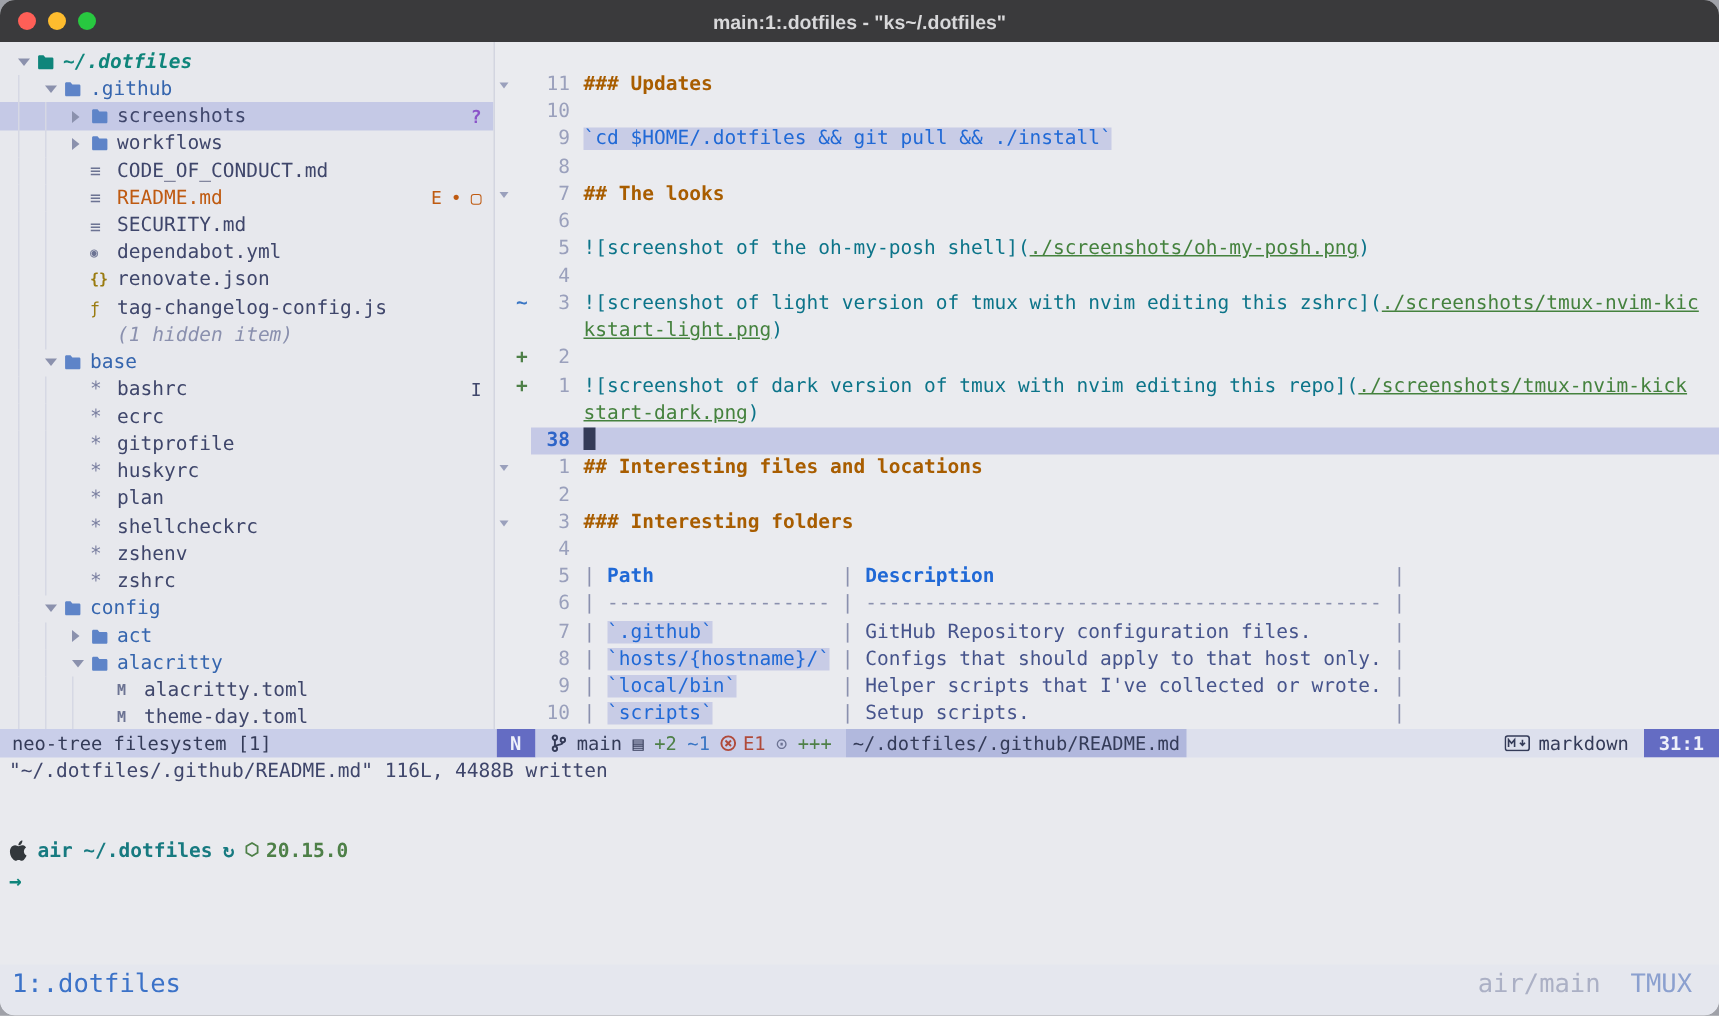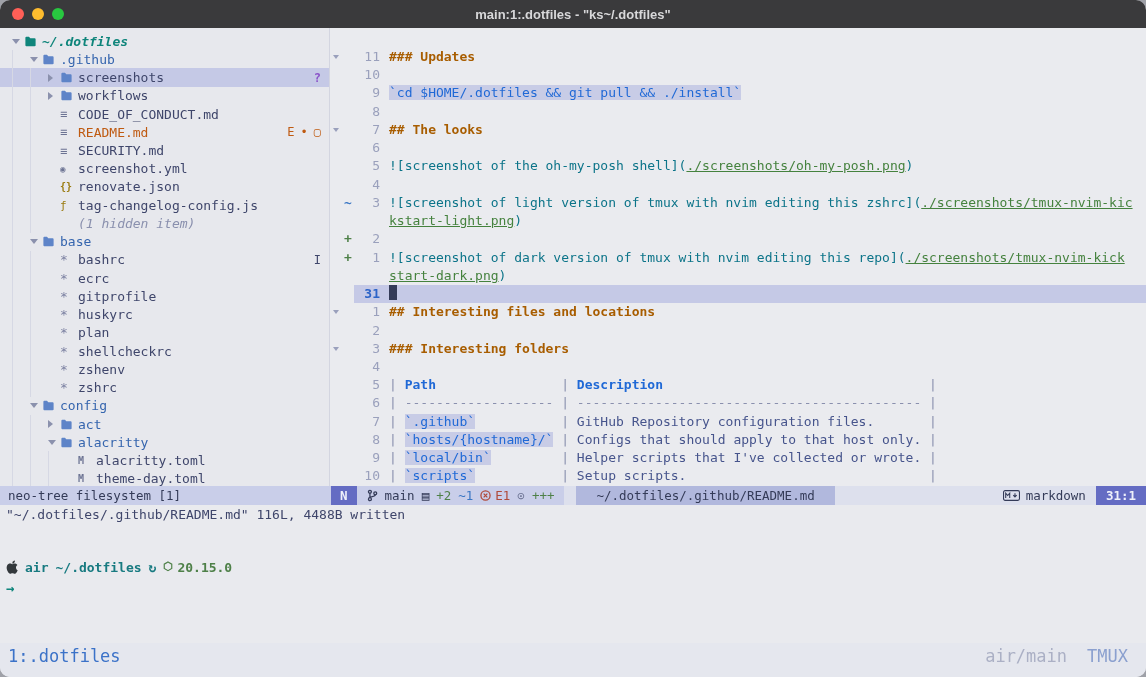--- a/index.html
+++ b/index.html
@@ -65,21 +65,21 @@
   
   .statusrow { height:19px; display:flex; font-size:12.5px; }
   .ntstatus { width:331px; flex:none; background:#c9cee9; color:#343b58; padding-left:8px; line-height:19px; }
   .lualine { flex:1; display:flex; align-items:stretch; background:#dde0ed; color:#343b58; overflow:hidden;}
   .sl-mode { background:#646cc3; color:#eef0fa; font-weight:bold; padding:0 9px; line-height:19px; flex:none;}
   .sl-b { background:#c9cee9; display:flex; align-items:center; gap:7px; padding:0 10px; flex:none;}
   .sl-add{color:#4e8048}
   .sl-chg{color:#3a76c4}
   .sl-diagwrap{display:flex;align-items:center;gap:4px;color:#b04a3a}
   .sl-dot{color:#6c7393}
-  .sl-path { background:#b1b8dd; margin-left:12px; padding:0 20px; line-height:19px; flex:none;}
+  .sl-path { background:#b1b8dd; margin-left:0; padding:0 4px; line-height:19px; flex:none;}
   .sl-fill { flex:1; }
   .sl-ft { display:flex; align-items:center; gap:6px; padding:0 10px; flex:none;}
   .sl-pos { background:#646cc3; color:#eef0fa; font-weight:bold; padding:0 10px; line-height:19px; flex:none;}
   .bicon { display:flex; align-items:center; }
 
   
   .msgline { height:19px; line-height:19px; color:#3f466b; padding-left:6px; font-size:13px; background:#e9eaee; }
 
   
   .shell { height:119px; padding:14px 0 0 6px; background:#e9eaee; font-size:13px; }
@@ -120,21 +120,21 @@
             </svg></span><span class="tlabel st-dir">.github</span></div>
         <div class="tree-row selected"><span class="guide"></span><span class="guide"></span><span class="exp"><span class="tri-right"></span></span><span class="ticon ic-folder"><svg viewBox="0 0 16 14" width="13" height="11">
               <path fill="currentColor" d="M1.5 2.2C1.5 1.5 2 1 2.7 1h3.4l1.6 1.9h5.6c.7 0 1.2.5 1.2 1.2v7.7c0 .7-.5 1.2-1.2 1.2H2.7c-.7 0-1.2-.5-1.2-1.2V2.2z"></path>
             </svg></span><span class="tlabel st-file">screenshots</span><span class="badges"><span class="b-q">?</span></span></div>
         <div class="tree-row"><span class="guide"></span><span class="guide"></span><span class="exp"><span class="tri-right"></span></span><span class="ticon ic-folder"><svg viewBox="0 0 16 14" width="13" height="11">
               <path fill="currentColor" d="M1.5 2.2C1.5 1.5 2 1 2.7 1h3.4l1.6 1.9h5.6c.7 0 1.2.5 1.2 1.2v7.7c0 .7-.5 1.2-1.2 1.2H2.7c-.7 0-1.2-.5-1.2-1.2V2.2z"></path>
             </svg></span><span class="tlabel st-file">workflows</span></div>
         <div class="tree-row"><span class="guide"></span><span class="guide"></span><span class="exp"></span><span class="ticon ic-md">≡</span><span class="tlabel st-file">CODE_OF_CONDUCT.md</span></div>
         <div class="tree-row"><span class="guide"></span><span class="guide"></span><span class="exp"></span><span class="ticon ic-md">≡</span><span class="tlabel st-mod">README.md</span><span class="badges"><span class="b-err">E</span><span class="b-err">•</span><span class="b-err">▢</span></span></div>
         <div class="tree-row"><span class="guide"></span><span class="guide"></span><span class="exp"></span><span class="ticon ic-md">≡</span><span class="tlabel st-file">SECURITY.md</span></div>
-        <div class="tree-row"><span class="guide"></span><span class="guide"></span><span class="exp"></span><span class="ticon ic-yml">◉</span><span class="tlabel st-file">screenshot.yml</span></div>
+        <div class="tree-row"><span class="guide"></span><span class="guide"></span><span class="exp"></span><span class="ticon ic-yml">◉</span><span class="tlabel st-file">dependabot.yml</span></div>
         <div class="tree-row"><span class="guide"></span><span class="guide"></span><span class="exp"></span><span class="ticon ic-json">{}</span><span class="tlabel st-file">renovate.json</span></div>
         <div class="tree-row"><span class="guide"></span><span class="guide"></span><span class="exp"></span><span class="ticon ic-js">ƒ</span><span class="tlabel st-file">tag-changelog-config.js</span></div>
         <div class="tree-row"><span class="guide"></span><span class="guide"></span><span class="exp"></span><span class="ticon ic-none"></span><span class="tlabel st-hidden">(1 hidden item)</span></div>
         <div class="tree-row"><span class="guide"></span><span class="exp"><span class="tri-down"></span></span><span class="ticon ic-folder"><svg viewBox="0 0 16 14" width="13" height="11">
               <path fill="currentColor" d="M1.5 2.2C1.5 1.5 2 1 2.7 1h3.4l1.6 1.9h5.6c.7 0 1.2.5 1.2 1.2v7.7c0 .7-.5 1.2-1.2 1.2H2.7c-.7 0-1.2-.5-1.2-1.2V2.2z"></path>
             </svg></span><span class="tlabel st-dir">base</span></div>
         <div class="tree-row"><span class="guide"></span><span class="guide"></span><span class="exp"></span><span class="ticon ic-star">*</span><span class="tlabel st-file">bashrc</span><span class="badges"><span class="b-info">I</span></span></div>
         <div class="tree-row"><span class="guide"></span><span class="guide"></span><span class="exp"></span><span class="ticon ic-star">*</span><span class="tlabel st-file">ecrc</span></div>
         <div class="tree-row"><span class="guide"></span><span class="guide"></span><span class="exp"></span><span class="ticon ic-star">*</span><span class="tlabel st-file">gitprofile</span></div>
         <div class="tree-row"><span class="guide"></span><span class="guide"></span><span class="exp"></span><span class="ticon ic-star">*</span><span class="tlabel st-file">huskyrc</span></div>
@@ -161,21 +161,21 @@
         <div class="ed-row"><span class="ed-fold"></span><span class="ed-sign "></span><span class="ed-num">8</span><span class="ed-text"></span></div>
         <div class="ed-row"><span class="ed-fold"><span class="tri-down"></span></span><span class="ed-sign "></span><span class="ed-num">7</span><span class="ed-text"><span class="s-h">## The looks</span></span></div>
         <div class="ed-row"><span class="ed-fold"></span><span class="ed-sign "></span><span class="ed-num">6</span><span class="ed-text"></span></div>
         <div class="ed-row"><span class="ed-fold"></span><span class="ed-sign "></span><span class="ed-num">5</span><span class="ed-text"><span class="s-link">![screenshot of the oh-my-posh shell](</span><span class="s-url">./screenshots/oh-my-posh.png</span><span class="s-link">)</span></span></div>
         <div class="ed-row"><span class="ed-fold"></span><span class="ed-sign "></span><span class="ed-num">4</span><span class="ed-text"></span></div>
         <div class="ed-row"><span class="ed-fold"></span><span class="ed-sign sign-chg">~</span><span class="ed-num">3</span><span class="ed-text"><span class="s-link">![screenshot of light version of tmux with nvim editing this zshrc](</span><span class="s-url">./screenshots/tmux-nvim-kic</span></span></div>
         <div class="ed-row"><span class="ed-fold"></span><span class="ed-sign "></span><span class="ed-num"></span><span class="ed-text"><span class="s-url">kstart-light.png</span><span class="s-link">)</span></span></div>
         <div class="ed-row"><span class="ed-fold"></span><span class="ed-sign sign-add">+</span><span class="ed-num">2</span><span class="ed-text"></span></div>
         <div class="ed-row"><span class="ed-fold"></span><span class="ed-sign sign-add">+</span><span class="ed-num">1</span><span class="ed-text"><span class="s-link">![screenshot of dark version of tmux with nvim editing this repo](</span><span class="s-url">./screenshots/tmux-nvim-kick</span></span></div>
         <div class="ed-row"><span class="ed-fold"></span><span class="ed-sign "></span><span class="ed-num"></span><span class="ed-text"><span class="s-url">start-dark.png</span><span class="s-link">)</span></span></div>
-        <div class="ed-row cur"><span class="ed-fold"></span><span class="ed-sign "></span><span class="ed-num">31</span><span class="ed-text"><span class="cursor"></span></span></div>
+        <div class="ed-row cur"><span class="ed-fold"></span><span class="ed-sign "></span><span class="ed-num">38</span><span class="ed-text"><span class="cursor"></span></span></div>
         <div class="ed-row"><span class="ed-fold"><span class="tri-down"></span></span><span class="ed-sign "></span><span class="ed-num">1</span><span class="ed-text"><span class="s-h">## Interesting files and locations</span></span></div>
         <div class="ed-row"><span class="ed-fold"></span><span class="ed-sign "></span><span class="ed-num">2</span><span class="ed-text"></span></div>
         <div class="ed-row"><span class="ed-fold"><span class="tri-down"></span></span><span class="ed-sign "></span><span class="ed-num">3</span><span class="ed-text"><span class="s-h">### Interesting folders</span></span></div>
         <div class="ed-row"><span class="ed-fold"></span><span class="ed-sign "></span><span class="ed-num">4</span><span class="ed-text"></span></div>
         <div class="ed-row"><span class="ed-fold"></span><span class="ed-sign "></span><span class="ed-num">5</span><span class="ed-text"><span class="s-p">| </span><span class="s-th">Path</span><span class="s-t">                </span><span class="s-p">| </span><span class="s-th">Description</span><span class="s-t">                                  </span><span class="s-p">|</span></span></div>
         <div class="ed-row"><span class="ed-fold"></span><span class="ed-sign "></span><span class="ed-num">6</span><span class="ed-text"><span class="s-p">| ------------------- | -------------------------------------------- |</span></span></div>
         <div class="ed-row"><span class="ed-fold"></span><span class="ed-sign "></span><span class="ed-num">7</span><span class="ed-text"><span class="s-p">| </span><span class="s-code">`.github`</span><span class="s-t">           </span><span class="s-p">| </span><span class="s-t">GitHub Repository configuration files.       </span><span class="s-p">|</span></span></div>
         <div class="ed-row"><span class="ed-fold"></span><span class="ed-sign "></span><span class="ed-num">8</span><span class="ed-text"><span class="s-p">| </span><span class="s-code">`hosts/{hostname}/`</span><span class="s-t"> </span><span class="s-p">| </span><span class="s-t">Configs that should apply to that host only. </span><span class="s-p">|</span></span></div>
         <div class="ed-row"><span class="ed-fold"></span><span class="ed-sign "></span><span class="ed-num">9</span><span class="ed-text"><span class="s-p">| </span><span class="s-code">`local/bin`</span><span class="s-t">         </span><span class="s-p">| </span><span class="s-t">Helper scripts that I've collected or wrote. </span><span class="s-p">|</span></span></div>
         <div class="ed-row"><span class="ed-fold"></span><span class="ed-sign "></span><span class="ed-num">10</span><span class="ed-text"><span class="s-p">| </span><span class="s-code">`scripts`</span><span class="s-t">           </span><span class="s-p">| </span><span class="s-t">Setup scripts.                               </span><span class="s-p">|</span></span></div>

